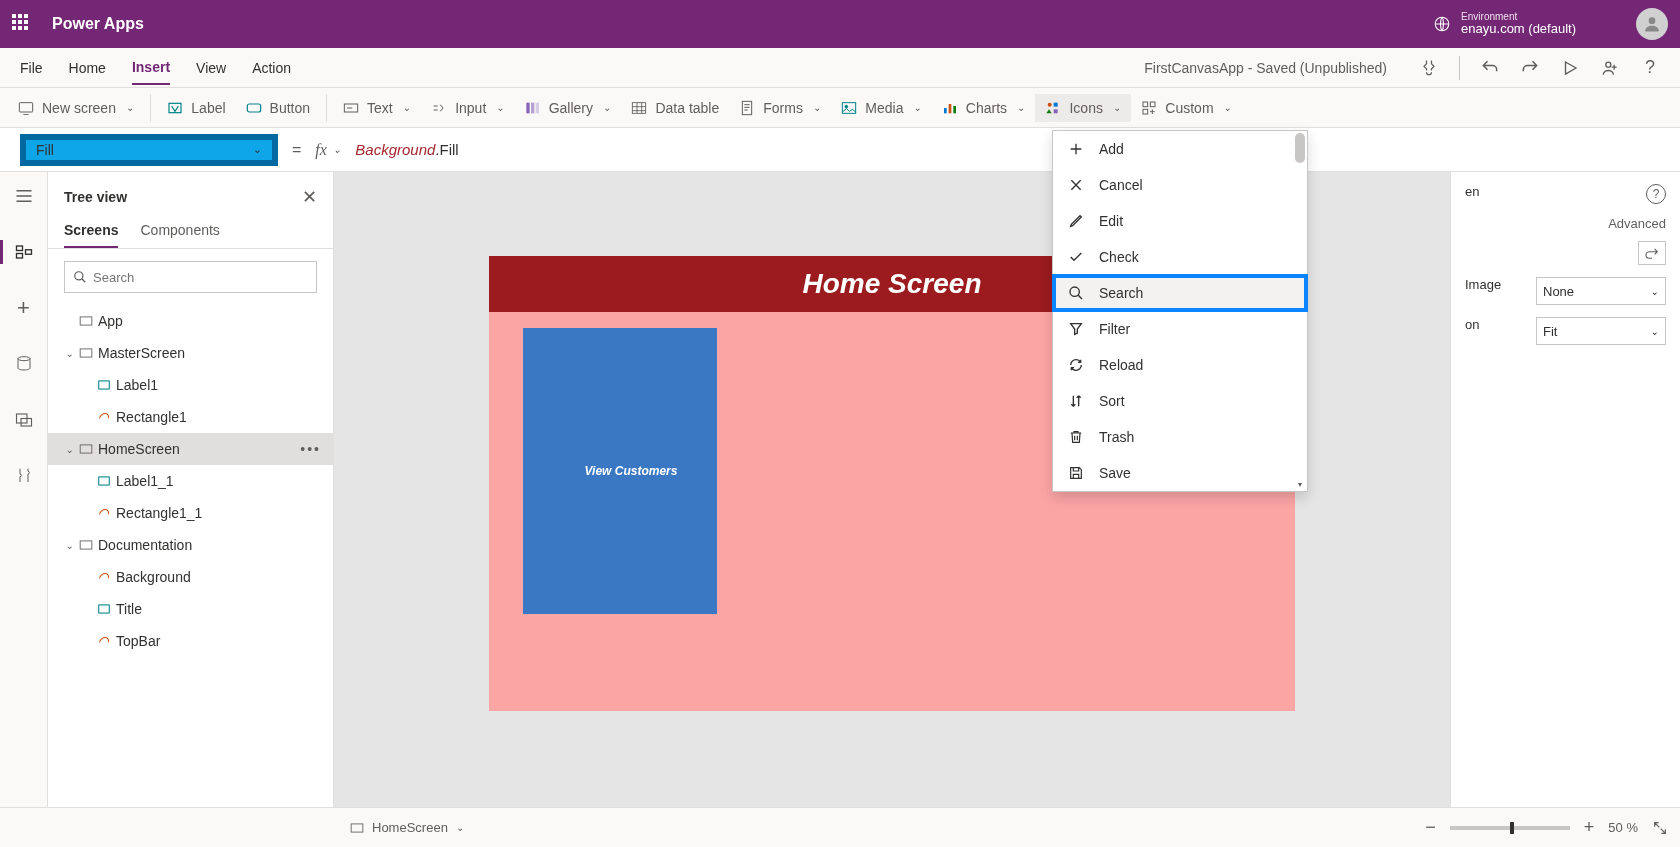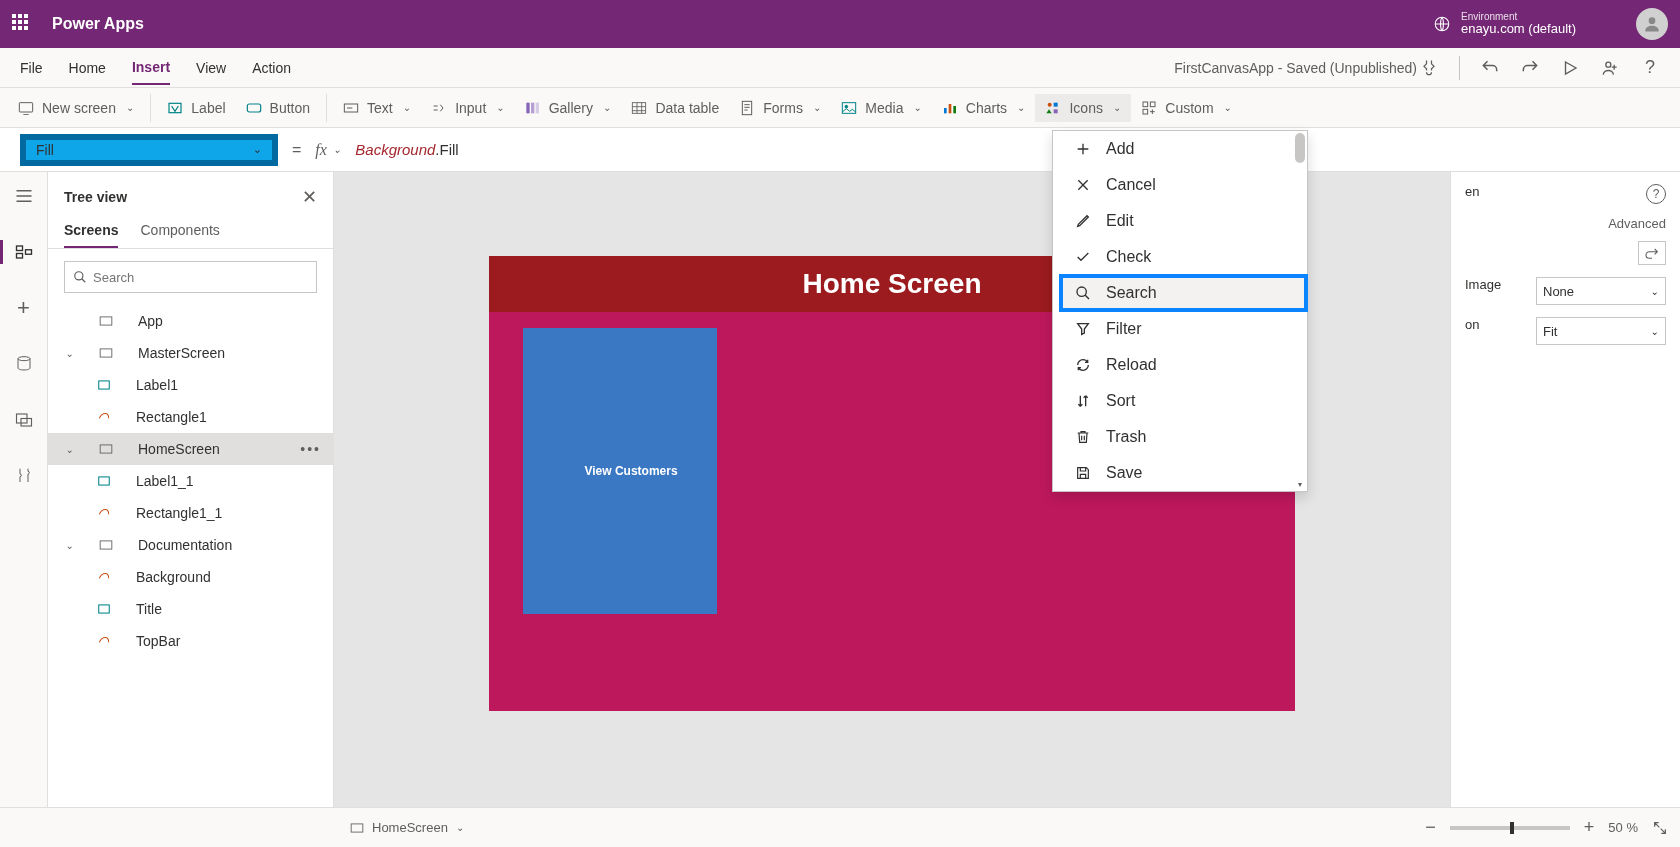--- a/index.html
+++ b/index.html
@@ -16,21 +16,21 @@
 .env-label { font-size:10px; opacity:0.85; }
 .env-name { font-size:13px; }
 .avatar { width:32px; height:32px; border-radius:50%; background:#d0d0d0; display:flex; align-items:center; justify-content:center; margin-left:40px; }
 .avatar svg { width:20px; height:20px; fill:#888; }
 
 
 .menu-bar { height:40px; background:#faf9f8; display:flex; align-items:center; padding:0 20px; border-bottom:1px solid #e1dfdd; font-size:14px; color:#323130; }
 .menu-bar .menu-item { margin-right:26px; padding:8px 0; cursor:pointer; }
 .menu-bar .menu-item.active { color:#742774; border-bottom:2px solid #742774; font-weight:600; }
 .menu-bar .spacer { flex:1; }
-.doc-status { color:#605e5c; font-size:14px; margin-right:2px; }
+.doc-status { color:#605e5c; font-size:14px; margin-right:32px; }
 .menu-icons { display:flex; align-items:center; gap:20px; color:#605e5c; }
 .menu-icons .divider { width:1px; height:24px; background:#c8c6c4; }
 .menu-icons .icon-btn { width:20px; height:20px; display:flex; align-items:center; justify-content:center; cursor:pointer; }
 
 
 .ribbon { height:40px; background:#faf9f8; display:flex; align-items:center; padding:0 8px; border-bottom:1px solid #e1dfdd; font-size:14px; color:#605e5c; }
 .ribbon .rbtn { display:flex; align-items:center; gap:8px; padding:6px 10px; cursor:pointer; }
 .ribbon .rbtn.active { background:#edebe9; }
 .ribbon .chev { font-size:10px; margin-left:2px; }
 .ribbon .vdiv { width:1px; height:28px; background:#e1dfdd; margin:0 6px; }
@@ -56,47 +56,47 @@
 .tree-panel { width:286px; background:#fff; border-right:1px solid #e1dfdd; display:flex; flex-direction:column; }
 .tree-header { display:flex; align-items:center; justify-content:space-between; padding:14px 16px 6px; }
 .tree-title { font-size:14px; font-weight:600; color:#323130; }
 .tree-close { font-size:18px; color:#605e5c; cursor:pointer; }
 .tree-tabs { display:flex; gap:22px; padding:0 16px; border-bottom:1px solid #e1dfdd; font-size:14px; }
 .tree-tab { padding:8px 0; color:#605e5c; cursor:pointer; }
 .tree-tab.active { color:#323130; border-bottom:2px solid #742774; font-weight:600; }
 .tree-search { margin:12px 16px; height:32px; border:1px solid #c8c6c4; display:flex; align-items:center; padding:0 8px; gap:6px; }
 .tree-search input { border:none; outline:none; flex:1; font-size:13px; }
 .tree-list { flex:1; overflow:auto; font-size:14px; color:#323130; }
-.tree-item { display:flex; align-items:center; height:32px; padding-left:16px; gap:24px; cursor:pointer;text-align:right; }
+.tree-item { display:flex; align-items:center; height:32px; padding-left:16px; gap:4px; cursor:pointer;text-align:right; }
 .tree-item.level1 { padding-left:16px; }
 .tree-item.level3 { padding-left:48px; }
 .tree-item.selected { background:#e1dfdd; }
 .tree-item .caret { width:10px; font-size:10px; color:#605e5c; }
 .tree-item .node-icon { width:16px; height:16px; display:inline-flex; align-items:center; justify-content:center; }
 .tree-item .more { margin-left:auto; margin-right:12px; color:#605e5c; letter-spacing:2px; }
 
 
 .canvas-area { flex:1; position:relative; background:#e5e5e5; display:flex; align-items:flex-start; justify-content:center; padding-top:84px; }
-.canvas-frame { width:806px; height:455px; background:#be185d; position:relative; }
+.canvas-frame { width:806px; height:455px; background:#fca5a5; position:relative;font-style:italic; }
 .canvas-topbar { height:56px; background:#9b1b1f; display:flex; align-items:center; justify-content:center; }
 .canvas-title { color:#fff; font-size:28px; font-weight:700; }
 .canvas-card { position:absolute; top:72px; left:34px; width:194px; height:286px; background:#3b78c3; display:flex; align-items:center; justify-content:center;padding-left:22px; }
 .canvas-card-text { color:#fff; font-size:12px; font-weight:700; }
 
 
 .props-panel { width:230px; background:#fff; border-left:1px solid #e1dfdd; display:flex; flex-direction:column; padding:12px 14px; font-size:13px; color:#323130; }
 .props-panel .prop-row { display:flex; align-items:flex-start; justify-content:space-between; margin-bottom:12px; }
 .props-panel select, .props-panel .sel { height:28px; border:1px solid #c8c6c4; background:#fff; padding:0 6px; font-size:13px; width:130px; }
 .props-panel .tab-row { display:flex; justify-content:flex-end; margin-bottom:10px; }
 .help-icon { width:20px; height:20px; border:1.5px solid #605e5c; border-radius:50%; display:flex; align-items:center; justify-content:center; font-size:12px; color:#605e5c; margin-left:auto; }
 .redo-btn { width:28px; height:24px; border:1px solid #c8c6c4; display:flex; align-items:center; justify-content:center; }
 
 
 .icons-dropdown { position:absolute; top:130px; left:1052px; width:256px; background:#fff; border:1px solid #c8c6c4; box-shadow:0 6px 12px rgba(0,0,0,0.15); z-index:50; }
-.icons-dropdown .dd-item { display:flex; align-items:center; height:36px; padding:0 14px; gap:14px; font-size:16px; color:#323130; cursor:pointer;margin-left:7px; }
+.icons-dropdown .dd-item { display:flex; align-items:center; height:36px; padding:0 14px; gap:14px; font-size:14px; color:#323130; cursor:pointer; }
 .icons-dropdown .dd-item .dd-icon { width:18px; height:18px; display:flex; align-items:center; justify-content:center; color:#323130; }
 .icons-dropdown .dd-item.highlight { outline:4px solid #0a84ff; outline-offset:-3px; background:#f3f2f1; }
 .dd-scrollbar { position:absolute; right:2px; top:2px; width:10px; height:30px; background:#c8c6c4; border-radius:5px; }
 .dd-scroll-down { position:absolute; right:2px; bottom:2px; width:10px; height:10px; display:flex; align-items:center; justify-content:center; font-size:8px; color:#605e5c; }
 
 
 .status-bar { position:absolute; bottom:0; left:0; right:0; height:40px; background:#faf9f8; border-top:1px solid #e1dfdd; display:flex; align-items:center; padding:0 12px 0 350px; font-size:13px; color:#605e5c; }
 .status-bar .screen-sel { display:flex; align-items:center; gap:8px; }
 .status-bar .spacer { flex:1; }
 .status-bar .zoom { display:flex; align-items:center; gap:14px; }

